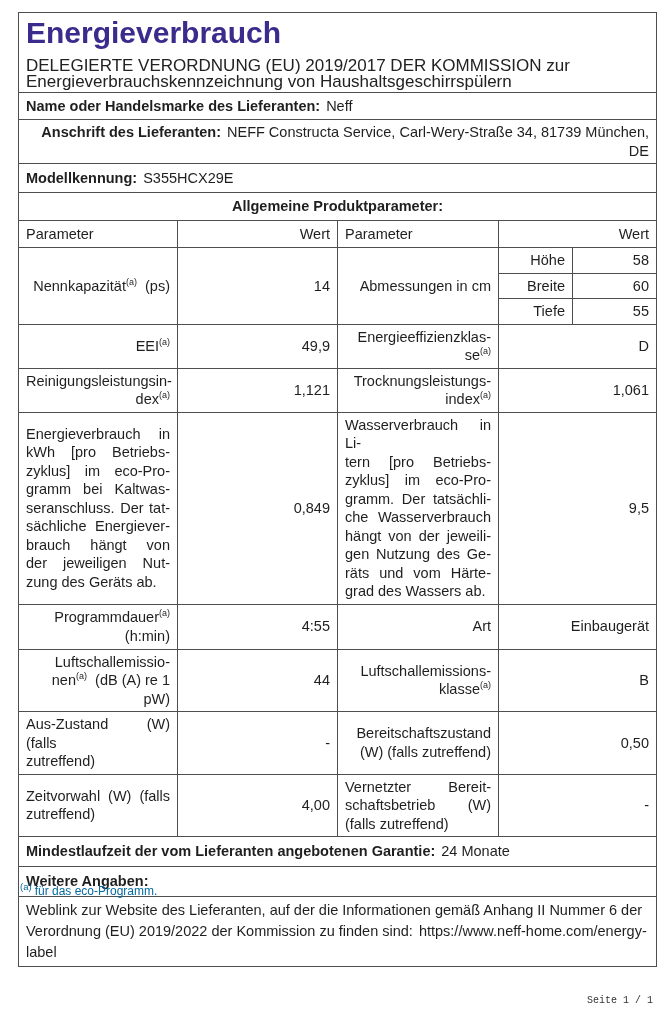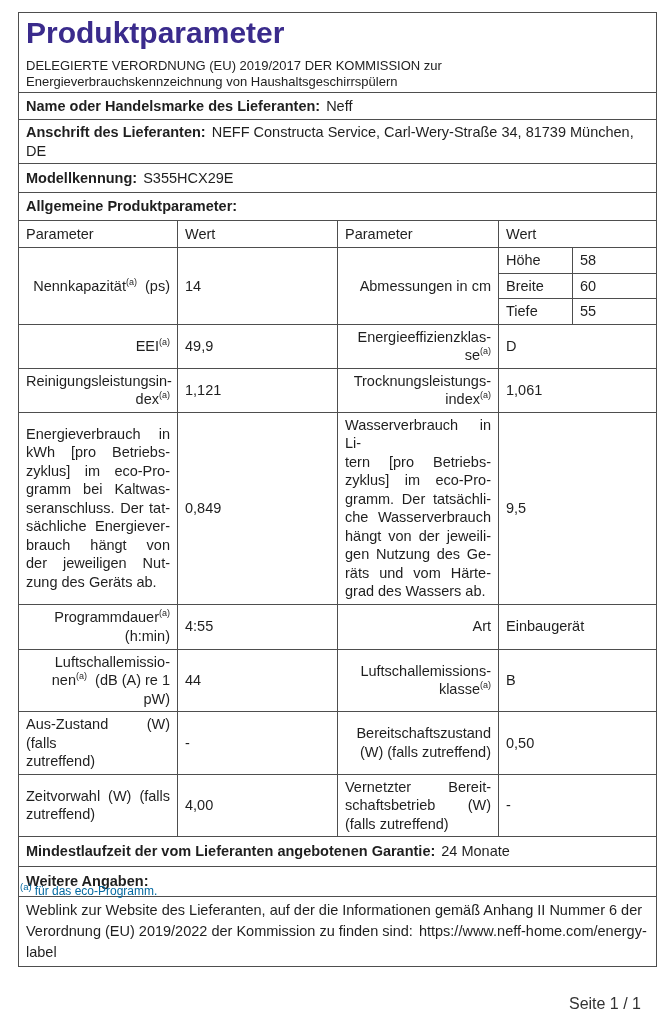--- a/index.html
+++ b/index.html
@@ -14,82 +14,82 @@
     position: absolute; left: 18px; top: 12px; width: 638px;
     border-collapse: collapse; table-layout: fixed;
   }
   table.sheet td {
     border: 1px solid var(--border-color);
     padding: 3px 7px;
     font-size: 14.5px; line-height: 18.5px;
     vertical-align: middle;
     overflow: hidden;
   }
-  td.c { text-align: left; }
+  td.c { text-align: right; }
   sup { font-size: 9px; line-height: 0; vertical-align: super; }
 
   
   td.title-cell { padding: 8px 7px 9px 7px; }
   .doc-title { font-size: 30px; line-height: 34px; font-weight: bold; color: var(--title-color); }
-  .doc-sub { font-size: 13px; line-height: 15.5px; margin-top: 8px; max-width: 600px; color: #222; }
+  .doc-sub { font-size: 17px; line-height: 15.5px; margin-top: 8px; max-width: 600px; color: #222; }
 
   
   td.info b { font-weight: bold; }
   td.info .val { margin-left: 6px; }
 
   
   .jline { display: block; text-align: right; }
   td.justified .jline { text-align: justify; text-align-last: justify; }
   td.justified .jline:last-child { text-align-last: left; }
 
   
   tr.rh-name   { height: 27px; }
-  tr.rh-addr   { height: 30px; }
+  tr.rh-addr   { height: 30px; text-align: right; }
   tr.rh-model  { height: 29px; }
-  tr.rh-gen    { height: 28px; }
+  tr.rh-gen    { height: 28px; text-align: center; }
   tr.rh-head   { height: 27px; margin-left: 44px; }
   tr.rh-dim    { height: 22px; }
   tr.rh-eei    { height: 44px; }
   tr.rh-rein   { height: 43px; }
   tr.rh-energy { height: 168px; }
   tr.rh-prog   { height: 45px; }
   tr.rh-luft   { height: 41px; }
   tr.rh-aus    { height: 47px; }
   tr.rh-zeit   { height: 53px; }
   tr.rh-warr   { height: 30px; }
   tr.rh-more   { height: 30px; }
   tr.rh-web    { height: 66px; }
   tr.rh-web td { line-height: 21px; vertical-align: middle; margin-top: 41px; }
 
   .footnote {
     position: absolute; left: 20px; top: 884px;
     font-size: 12px; color: #0369a1;
   }
   .footnote sup { font-size: 9.5px; margin-right: 3px; }
   .page-footer {
-    position: absolute; right: 29px; top: 995px;
-    font-size: 16px; color: #333;
+    position: absolute; right: 17px; top: 995px;
+    font-size: 10px; color: #333; font-family: Liberation Mono, monospace;
   }
 </style>
 </head>
 <body>
 
 <table class="sheet">
   <colgroup>
     <col style="width:159px">
       <col style="width:160px">
       <col style="width:161px">
     <col style="width:74px">
       <col style="width:84px">
   </colgroup>
 
   <tbody>
       <tr>
     <td colspan="5" class="title-cell">
-      <div class="doc-title">Produktparameter</div>
+      <div class="doc-title">Energieverbrauch</div>
       <div class="doc-sub">DELEGIERTE VERORDNUNG (EU) 2019/2017 DER KOMMISSION zur Energieverbrauchskennzeichnung von Haushaltsgeschirrspülern</div>
     </td>
   </tr>
 
   <tr class="rh-name">
     <td colspan="5" class="info">
       <b>Name oder Handelsmarke des Lieferanten:</b><span class="val">Neff</span>
     </td>
   </tr>
   <tr class="rh-addr">

